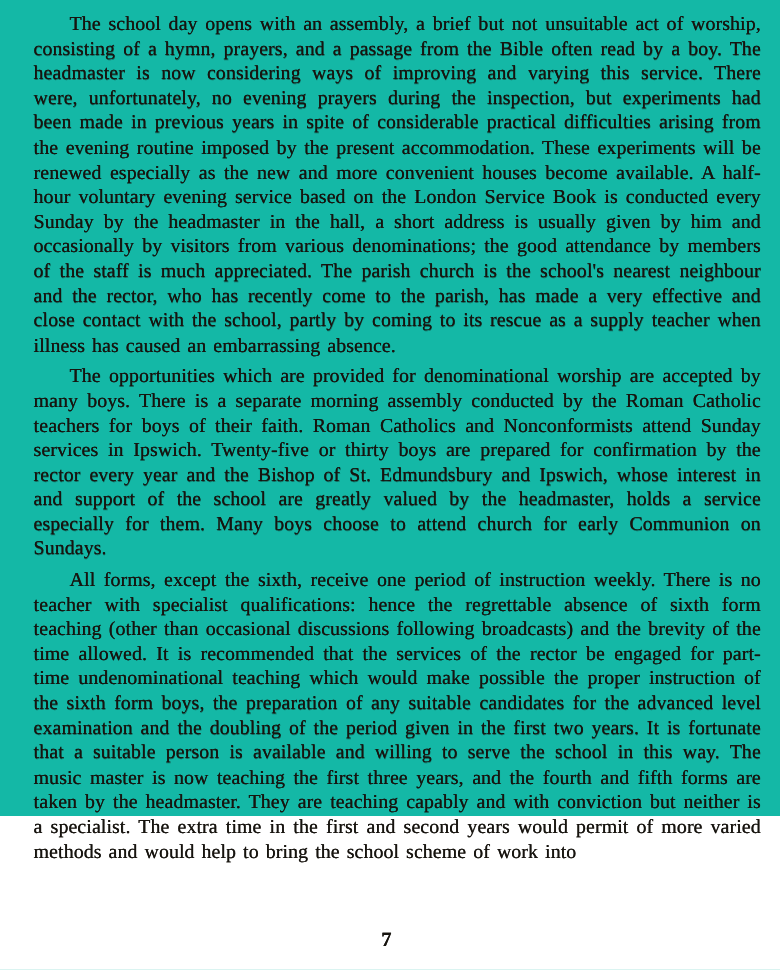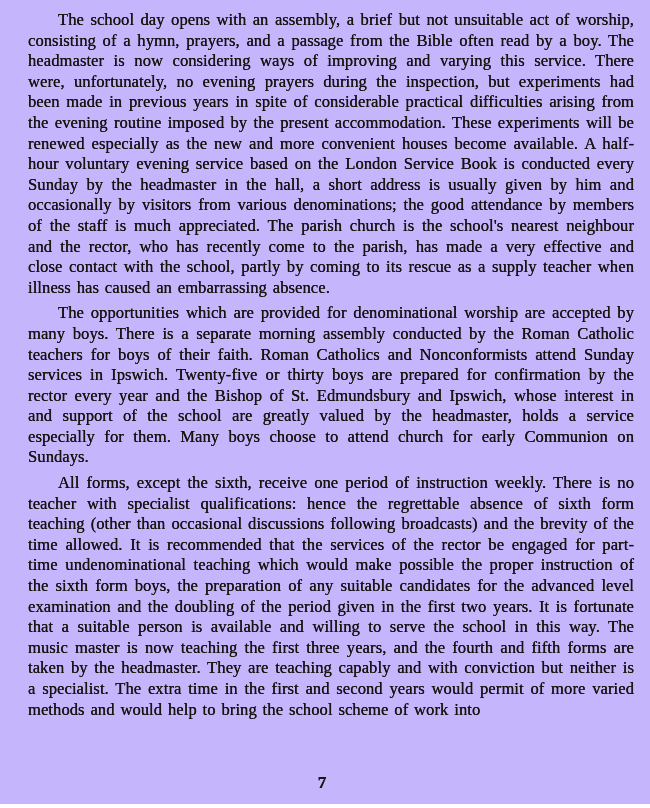--- a/index.html
+++ b/index.html
@@ -9,22 +9,22 @@
   }
   body {
     width: 650px;
     height: 808px;
     overflow: hidden;
   }
   .page {
     position: relative;
     box-sizing: border-box;
     width: 650px;
-    height: 804px;
-    background: #c4b5fd;
+    height: 680px;
+    background: #14b8a6;
     padding: 10px 16px 0 28px;
     font-family: "Liberation Serif", "DejaVu Serif", serif;
     font-size: 16.5px;
     line-height: 20.6px;
     color: #17140f;
     
     text-shadow: 0 0 0.55px rgba(23,20,15,0.85), 0.25px 0.25px 0.35px rgba(23,20,15,0.45);
   }
   .para {
     margin: 0 0 5px 0;

